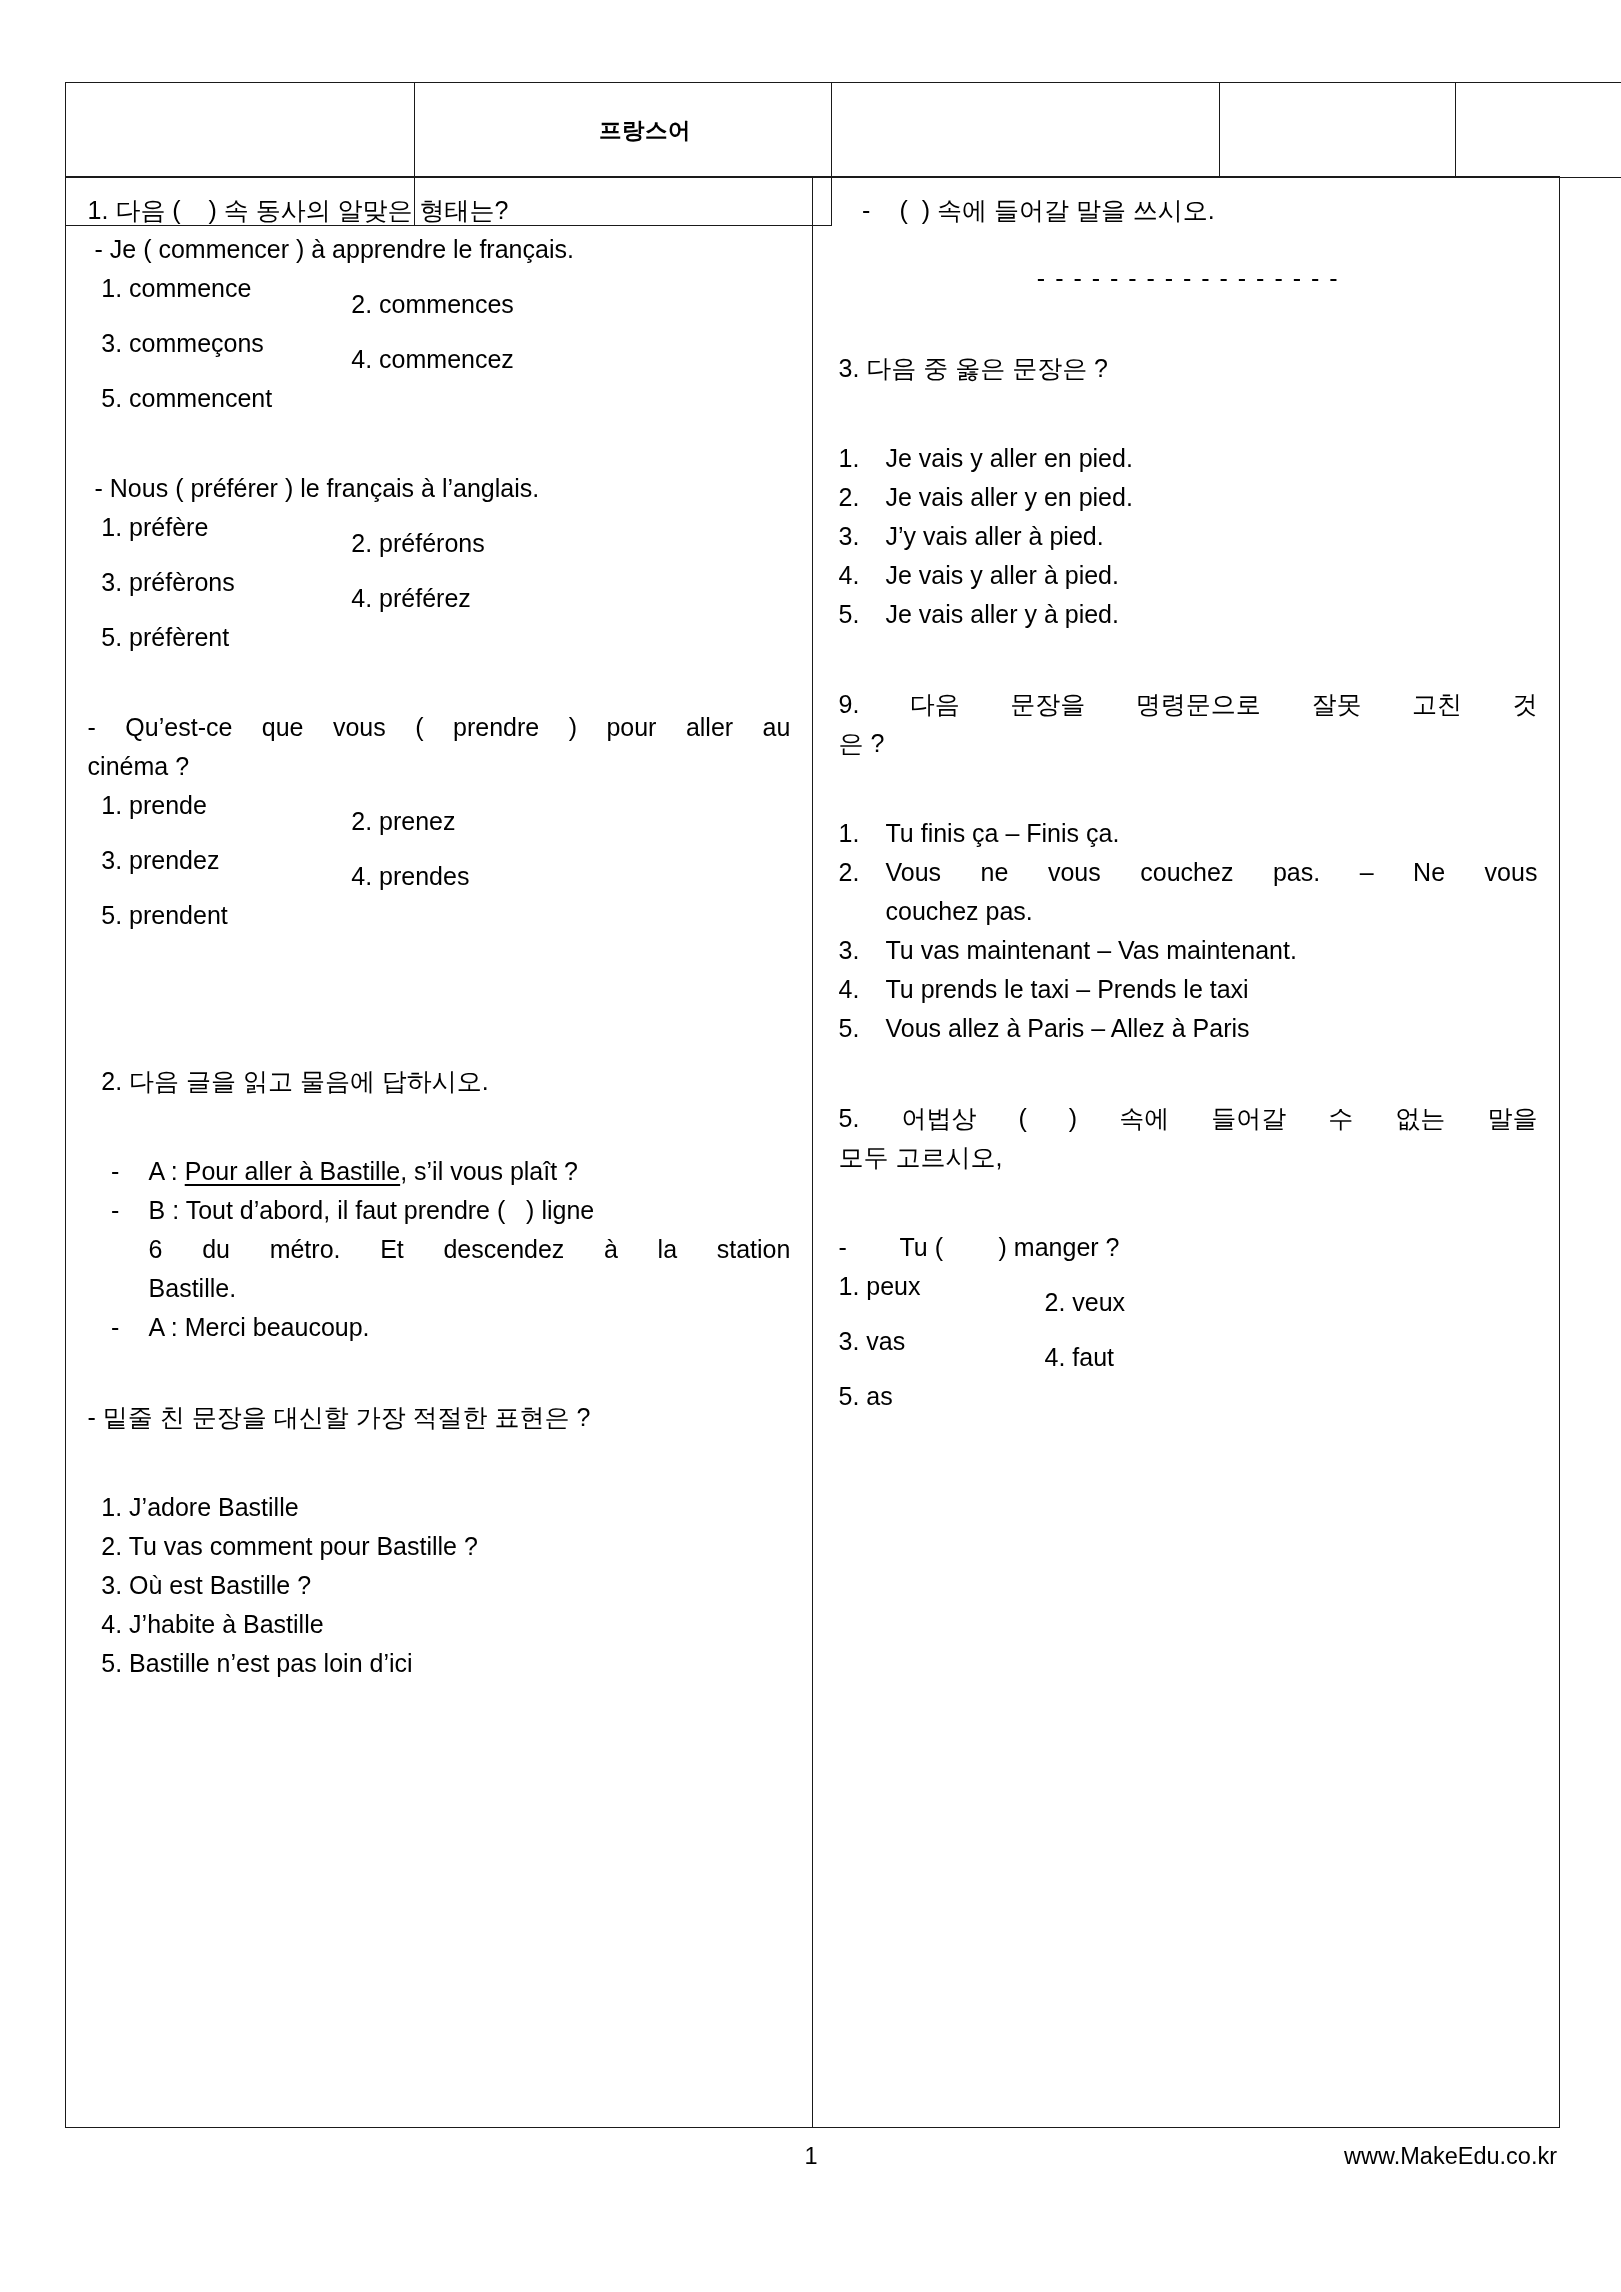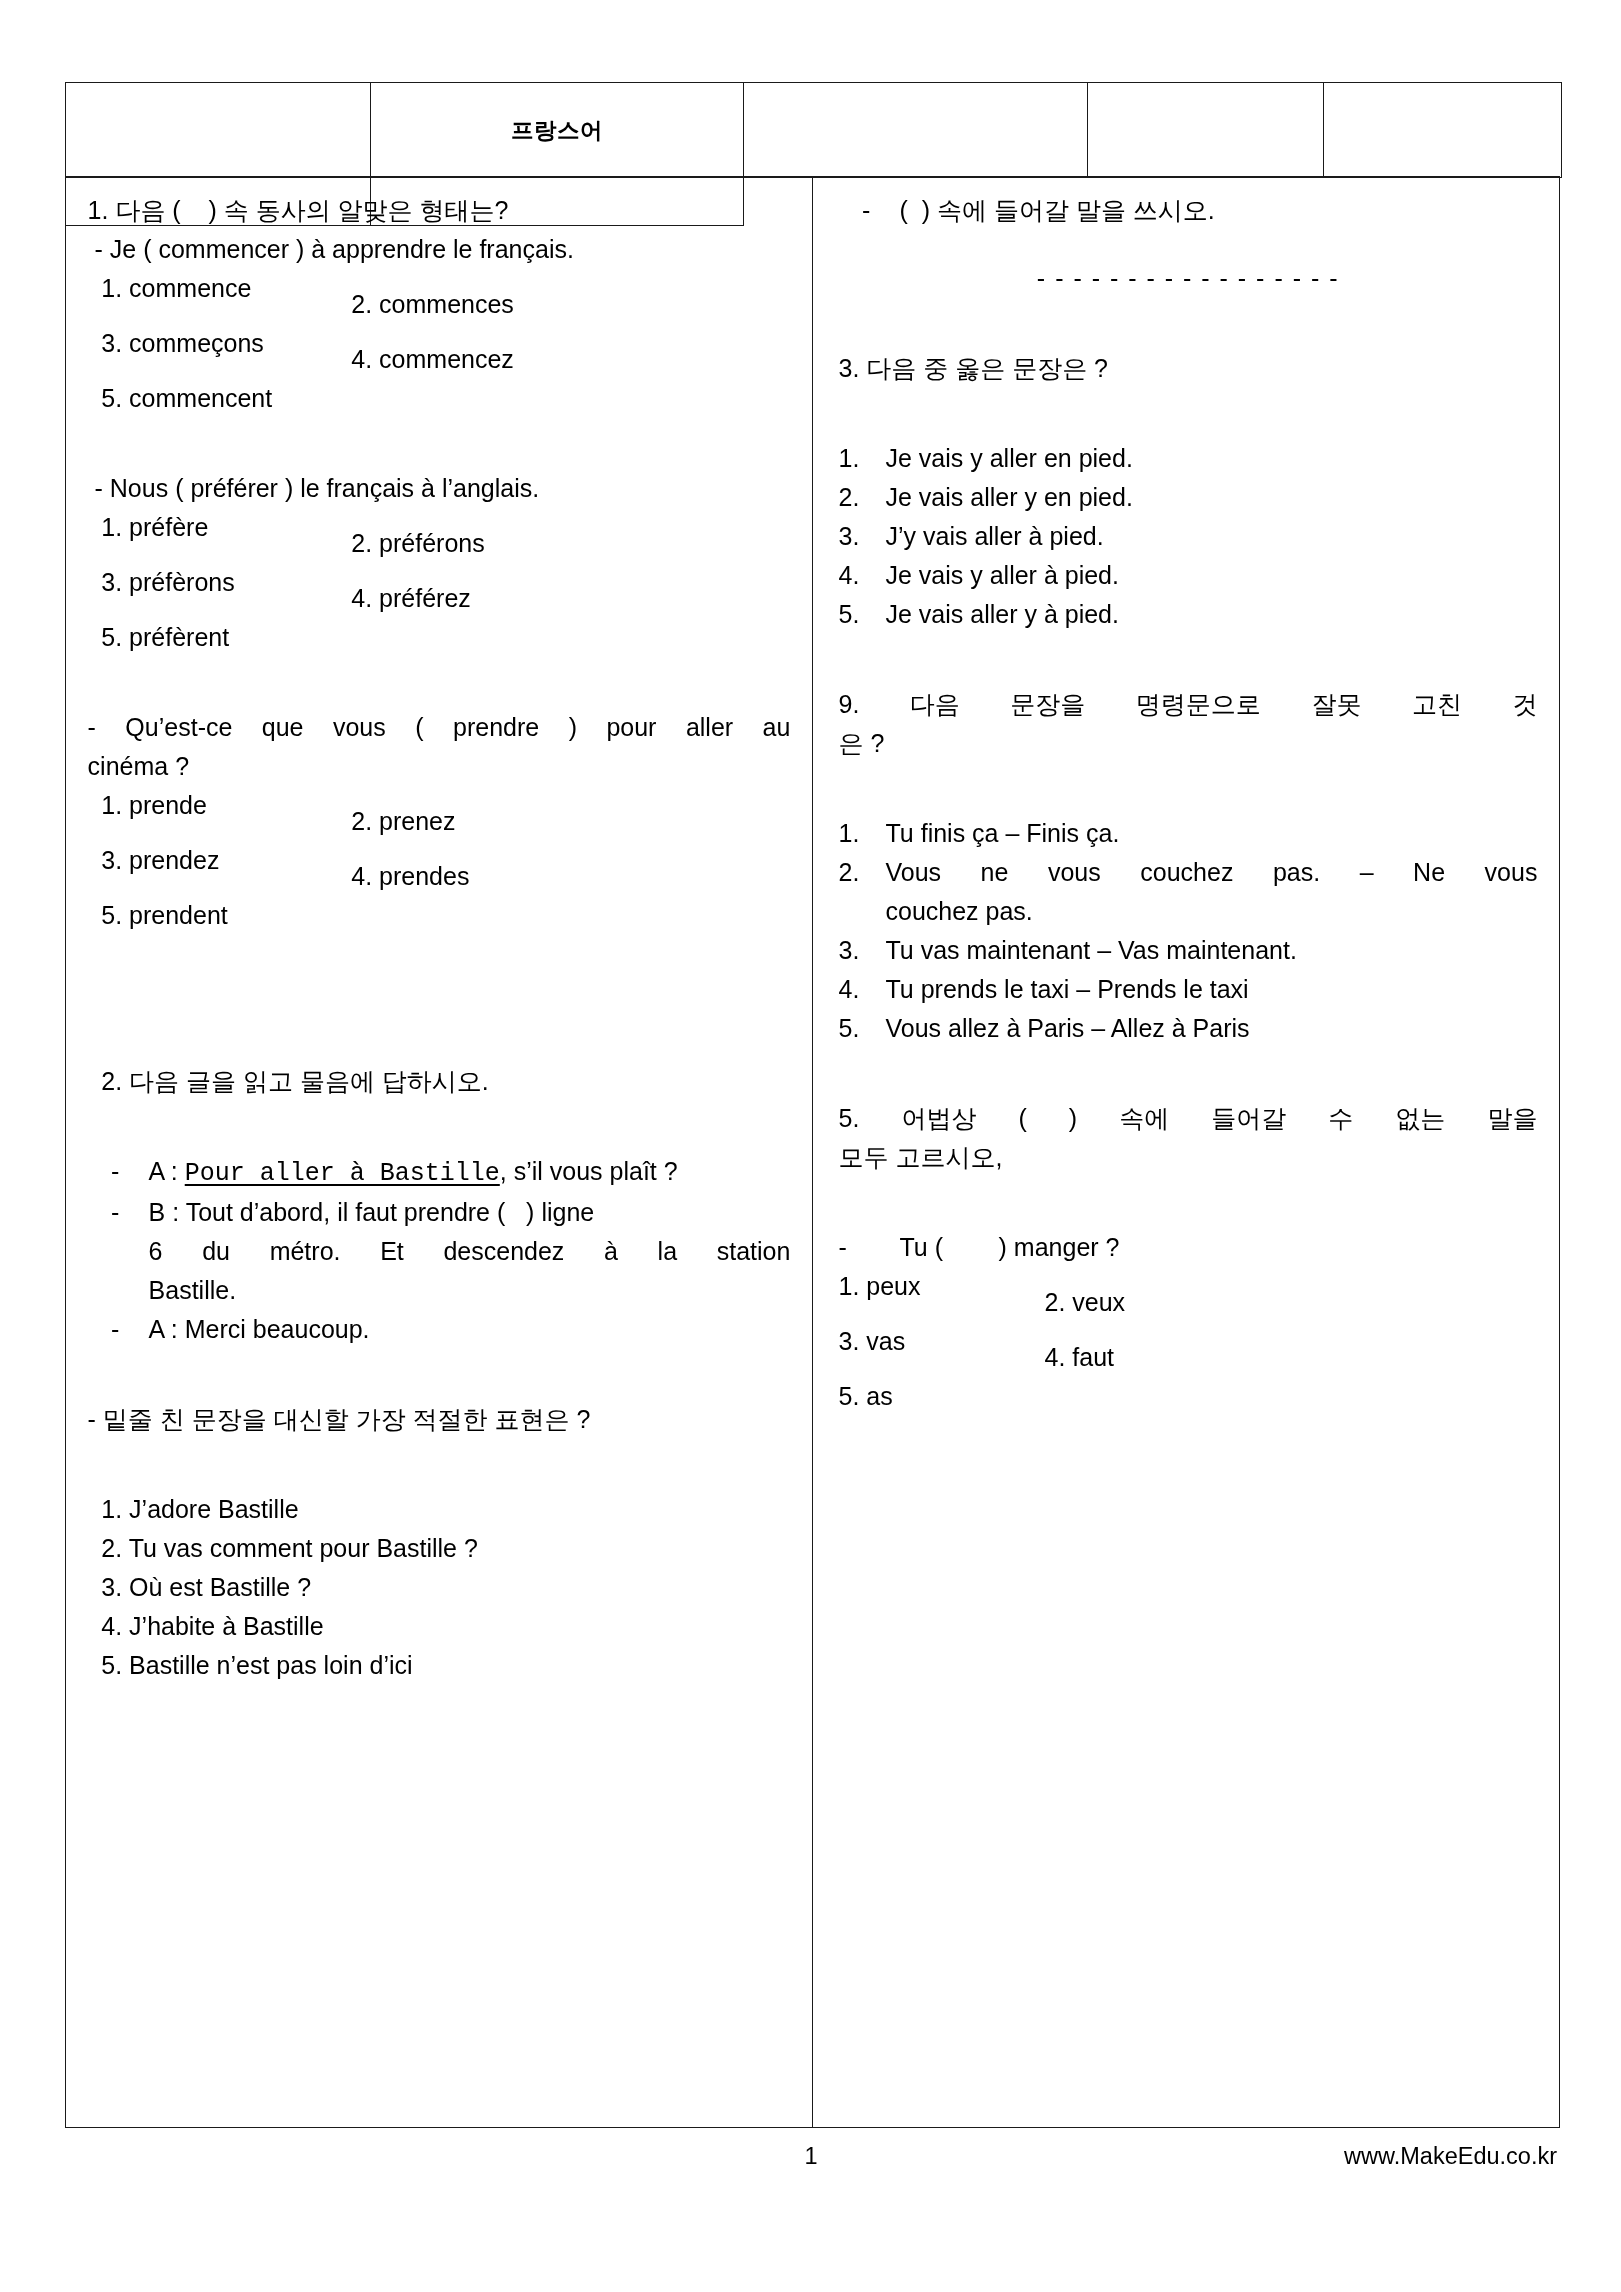--- a/index.html
+++ b/index.html
@@ -33,21 +33,21 @@
     border-collapse: collapse;
     table-layout: fixed;
   }
   .header-table td {
     border: 1.6px solid #1a1a1a;
     height: 47px;
     padding: 0;
     vertical-align: middle;
     text-align: center;
   }
-  .header-table td.tall { height: 94px; }
+  .header-table td.tall { height: 94px; padding-left: 44px; }
   .hdr-subject {
     font-size: 22.5px;
     font-weight: bold;
     letter-spacing: 0.5px;
   }
 
   
   .body-table {
     position: absolute;
     left: 65px;
@@ -110,21 +110,21 @@
   .num-item {
     display: flex;
     white-space: pre-wrap;
   }
   .num-mark {
     width: 47px;
     flex: 0 0 47px;
   }
   .num-body { flex: 1 1 auto; }
 
-  .u { text-decoration: underline; text-underline-offset: 3.9px; font-family: Liberation Mono, monospace; }
+  .u { text-decoration: underline; text-underline-offset: 3.9px; }
 
   .dashline {
     text-align: center;
     letter-spacing: 1.5px;
     white-space: pre;
   }
   .indent-2 { padding-left: 13.7px; }
 
   
   .footer {

